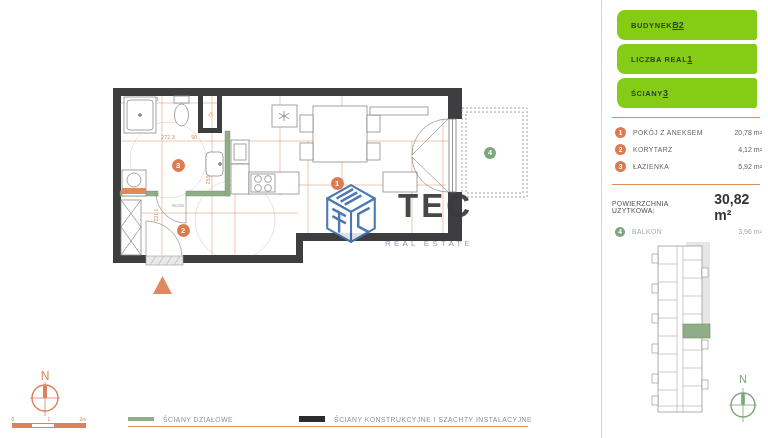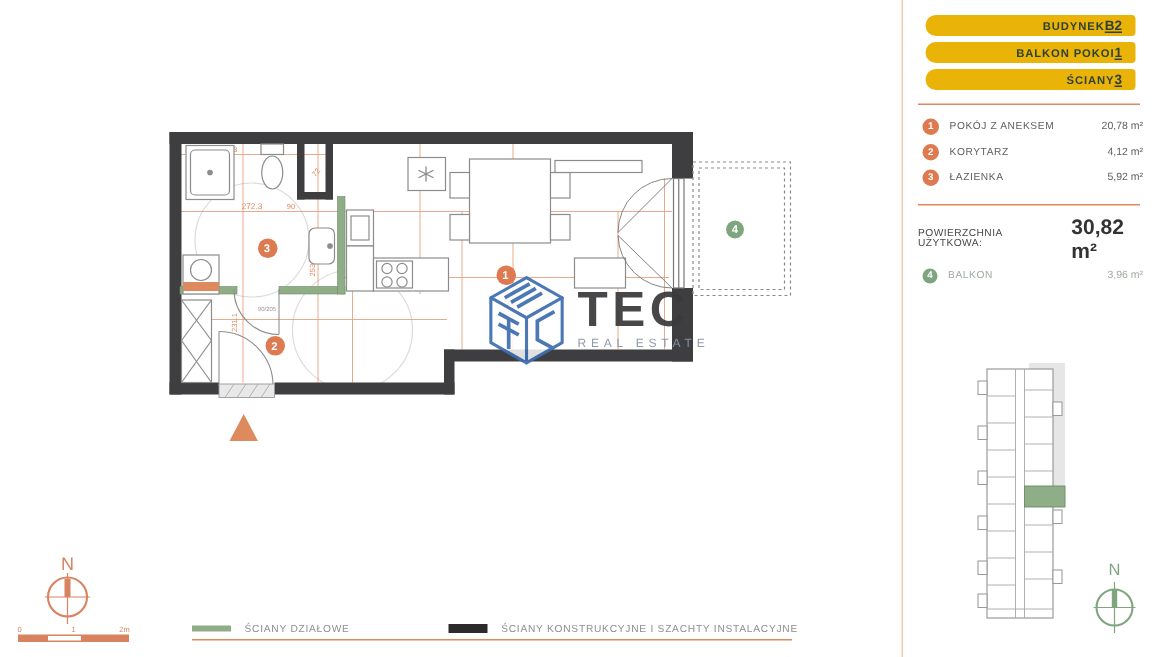--- a/index.html
+++ b/index.html
@@ -10,42 +10,42 @@
   
   .plan-svg { position:absolute; left:0; top:0; }
 
   
   .marker { position:absolute; width:13px; height:13px; border-radius:50%;
             background:#dd7a50; color:#fff; font-size:7.5px; font-weight:bold;
             line-height:13px; text-align:center; }
   .marker.green { background:#7fa57f; width:12px; height:12px; line-height:12px; }
 
   
-  .logo { position:absolute; left:323px; top:183px; display:flex; align-items:flex-start; opacity:.93; }
+  .logo { position:absolute; left:323px; top:183px; display:flex; align-items:flex-start; opacity:.93;text-align:right; }
   .logo-text { margin-left:6px; margin-top:8px; }
   .logo-title { font-size:33px; font-weight:bold; color:#3a3a3c; letter-spacing:3px; line-height:30px; }
-  .logo-sub { font-size:8px; color:#8795a8; letter-spacing:3.2px; margin-top:3px; }
+  .logo-sub { font-size:8px; color:#8795a8; letter-spacing:3.2px; margin-top:18px; }
 
   
   .legend { position:absolute; left:128px; top:414px; width:404px; }
   .legend-row { display:flex; align-items:center; height:10px; }
   .legend-swatch { width:40px; height:4px; background:#8fae88; }
   .legend-swatch.dark { width:40px; height:6px; background:#2b2b2b; margin-left:66px; }
   .legend-label { font-size:6.8px; color:#8f8f8f; letter-spacing:.5px; margin-left:9px; white-space:nowrap; }
   .legend-line { position:absolute; left:0; top:12px; width:400px; border-top:1px solid #dd8a5f; }
 
   
   .vsep { position:absolute; left:601px; top:0; width:1px; height:438px; background:#f3c9b1; }
 
   
   .sidebar { position:absolute; left:612px; top:0; width:156px; height:438px; }
   .info-bars { padding-top:10px; padding-left:5px; }
-  .info-bar { width:140px; height:14px; margin-bottom:4px; background:#eab308;
+  .info-bar { width:140px; height:30px; margin-bottom:4px; background:#84cc16;
               border-radius:8px 3px 3px 8px; display:flex; align-items:center;
-              justify-content:flex-end; padding:0 9px 0 14px; }
+              justify-content:flex-start; padding:0 9px 0 14px; }
   .info-bar .lbl { font-size:7.5px; font-weight:bold; color:#2e4134; letter-spacing:.6px; }
   .info-bar .val { font-size:9px; font-weight:bold; color:#2e4134;text-decoration:underline; }
   .sb-divider { width:148px; border-top:1px solid #dd8a5f; margin:9px 0 6px 0; }
   .room-row { display:flex; align-items:center; height:17px; padding-left:3px; width:150px; }
   .rnum { width:11px; height:11px; border-radius:50%; background:#dd7a50; color:#fff;
           font-size:6.5px; font-weight:bold; line-height:11px; text-align:center; flex:0 0 11px; }
   .rname { font-size:6.8px; color:#5f5f5f; letter-spacing:.4px; margin-left:7px; flex:1; }
   .rarea { font-size:7px; color:#5f5f5f; }
   .total-row { display:flex; align-items:center; width:150px; margin-top:2px; }
   .total-lbl { font-size:6.8px; color:#4a4a4a; letter-spacing:.3px; }
@@ -259,21 +259,21 @@
   <div class="vsep"></div>
 
   <div class="sidebar">
 
     <div class="info-bars">
       <div class="info-bar">
         <span class="lbl">BUDYNEK</span>
         <span class="val">B2</span>
       </div>
       <div class="info-bar">
-        <span class="lbl">BALKON POKOI</span>
+        <span class="lbl">LICZBA REAL</span>
         <span class="val">1</span>
       </div>
       <div class="info-bar">
         <span class="lbl">ŚCIANY</span>
         <span class="val">3</span>
       </div>
     </div>
 
     <div class="sb-divider"></div>
 

